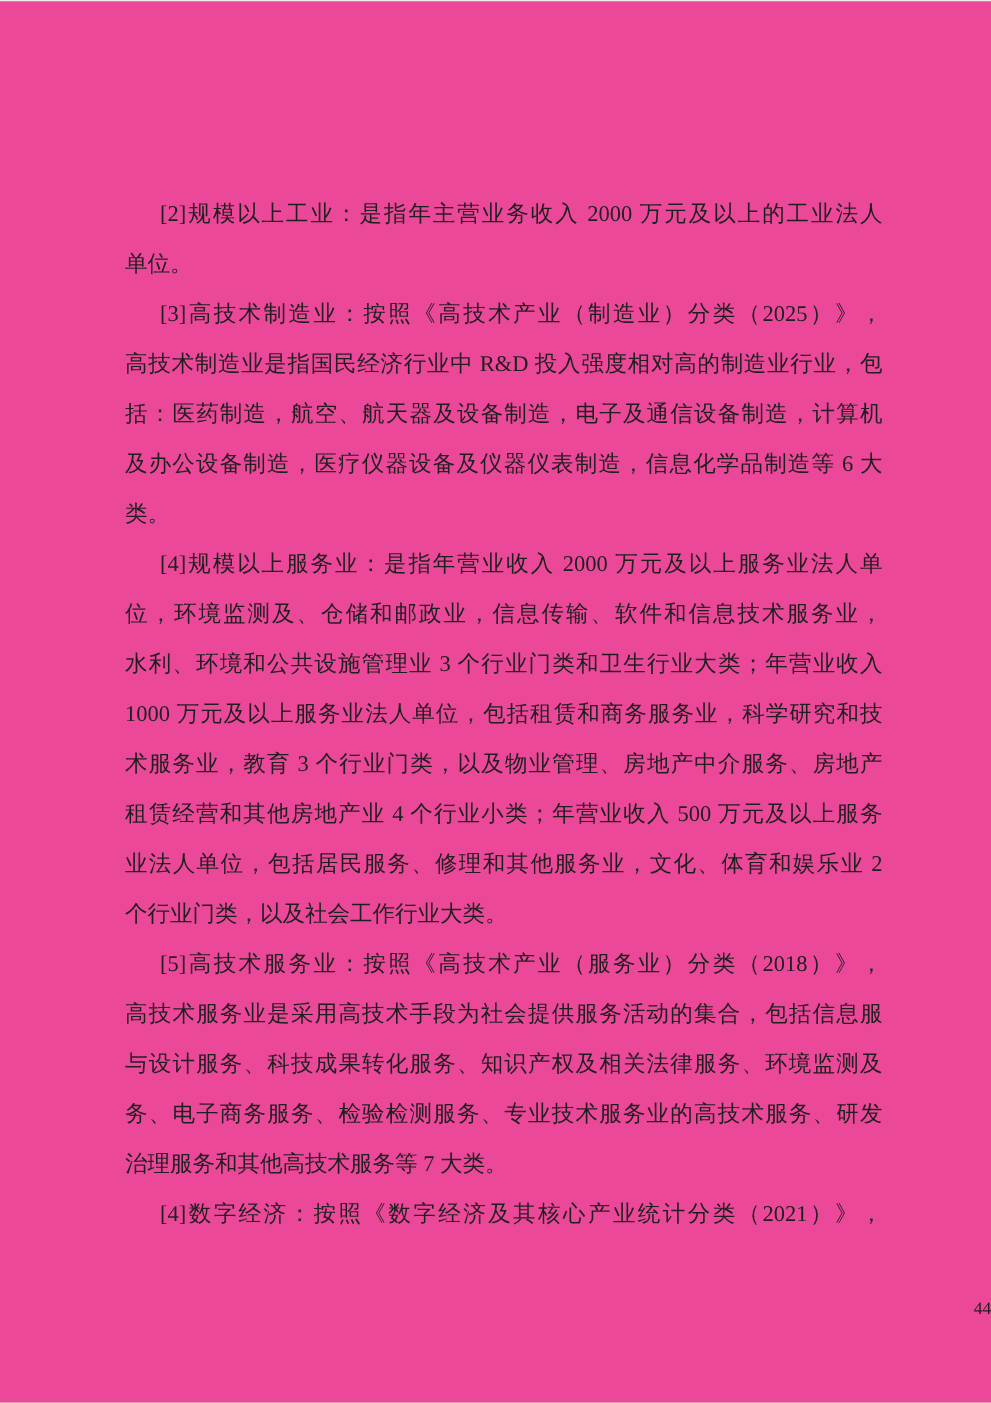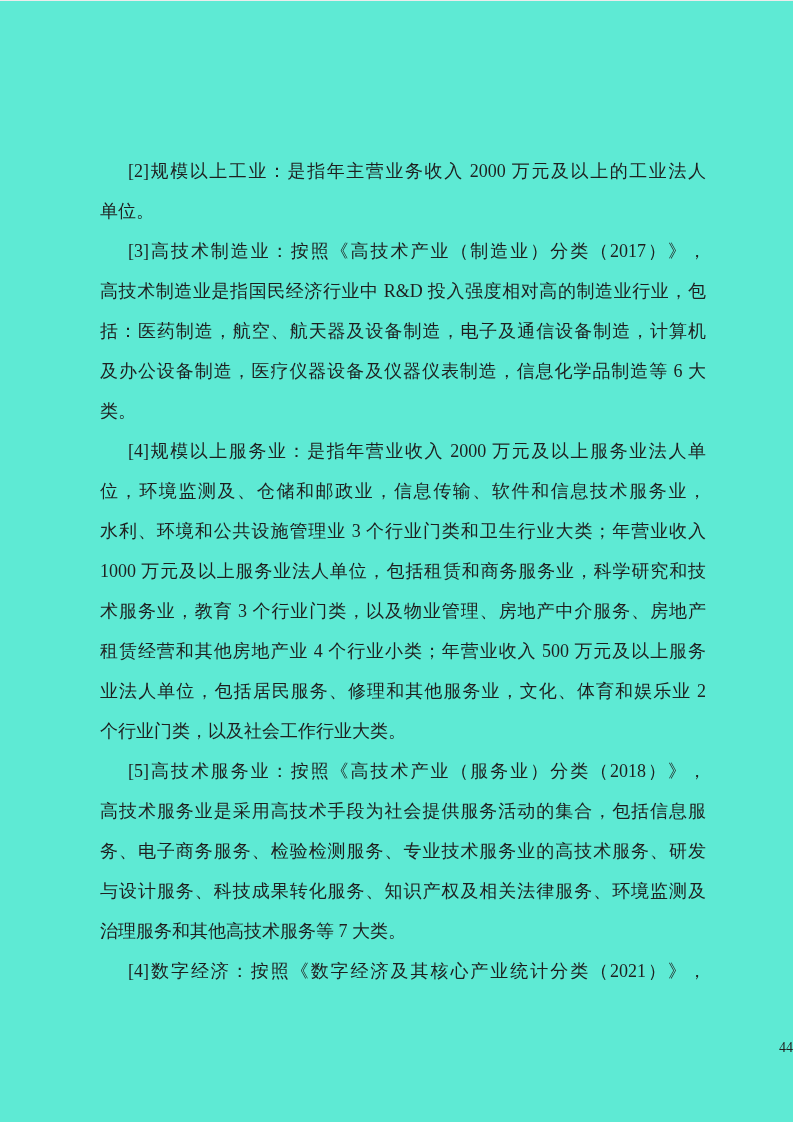--- a/index.html
+++ b/index.html
@@ -9,21 +9,21 @@
   }
   body {
     width: 793px;
     height: 1122px;
     overflow: hidden;
   }
   .page {
     position: relative;
     width: 793px;
     height: 1122px;
-    background: #5eead4;
+    background: #ec4899;
     box-sizing: border-box;
     border-top: 1px solid #ececec;
     font-family: "Liberation Serif", "DejaVu Serif", serif;
     color: #1f1f1f;
   }
   .content {
     position: absolute;
     left: 100px;
     top: 150px;
     width: 606px;
@@ -67,43 +67,43 @@
 <div class="page">
 
   <main class="content">
 
     <p class="note">
       <span class="ln first">[2]规模以上工业：是指年主营业务收入 2000 万元及以上的工业法人</span>
       <span class="ln end">单位。</span>
     </p>
 
     <p class="note">
-      <span class="ln first">[3]高技术制造业：按照《高技术产业（制造业）分类（2017）》，</span>
+      <span class="ln first">[3]高技术制造业：按照《高技术产业（制造业）分类（2025）》，</span>
       <span class="ln">高技术制造业是指国民经济行业中 R&amp;D 投入强度相对高的制造业行业，包</span>
       <span class="ln">括：医药制造，航空、航天器及设备制造，电子及通信设备制造，计算机</span>
       <span class="ln">及办公设备制造，医疗仪器设备及仪器仪表制造，信息化学品制造等 6 大</span>
       <span class="ln end">类。</span>
     </p>
 
     <p class="note">
       <span class="ln first">[4]规模以上服务业：是指年营业收入 2000 万元及以上服务业法人单</span>
       <span class="ln">位，环境监测及、仓储和邮政业，信息传输、软件和信息技术服务业，</span>
       <span class="ln">水利、环境和公共设施管理业 3 个行业门类和卫生行业大类；年营业收入</span>
       <span class="ln">1000 万元及以上服务业法人单位，包括租赁和商务服务业，科学研究和技</span>
       <span class="ln">术服务业，教育 3 个行业门类，以及物业管理、房地产中介服务、房地产</span>
       <span class="ln">租赁经营和其他房地产业 4 个行业小类；年营业收入 500 万元及以上服务</span>
       <span class="ln">业法人单位，包括居民服务、修理和其他服务业，文化、体育和娱乐业 2</span>
       <span class="ln end">个行业门类，以及社会工作行业大类。</span>
     </p>
 
     <p class="note">
       <span class="ln first">[5]高技术服务业：按照《高技术产业（服务业）分类（2018）》，</span>
       <span class="ln">高技术服务业是采用高技术手段为社会提供服务活动的集合，包括信息服</span>
+      <span class="ln">与设计服务、科技成果转化服务、知识产权及相关法律服务、环境监测及</span>
       <span class="ln">务、电子商务服务、检验检测服务、专业技术服务业的高技术服务、研发</span>
-      <span class="ln">与设计服务、科技成果转化服务、知识产权及相关法律服务、环境监测及</span>
       <span class="ln end">治理服务和其他高技术服务等 7 大类。</span>
     </p>
 
     <p class="note">
       <span class="ln first">[4]数字经济：按照《数字经济及其核心产业统计分类（2021）》，</span>
     </p>
 
   </main>
 
   <footer class="pageno">44</footer>

